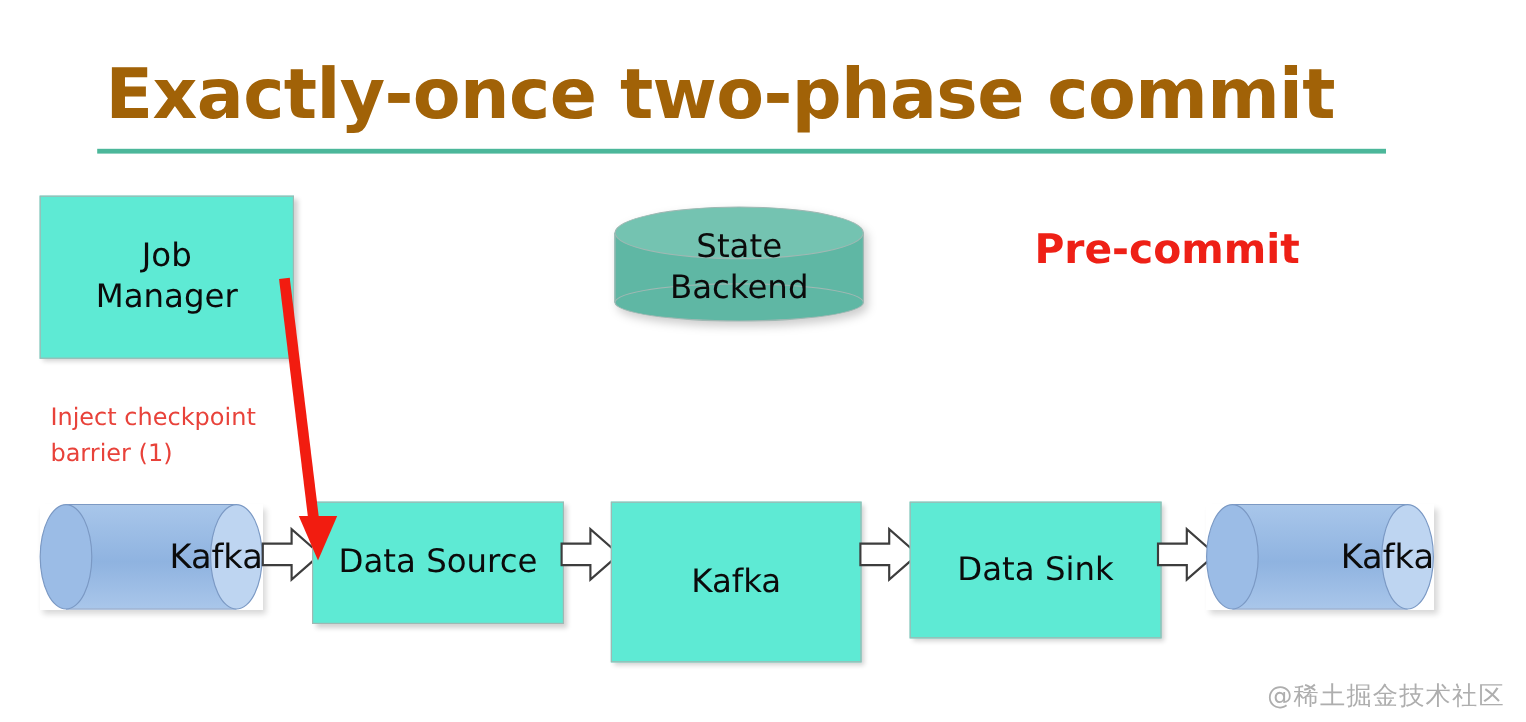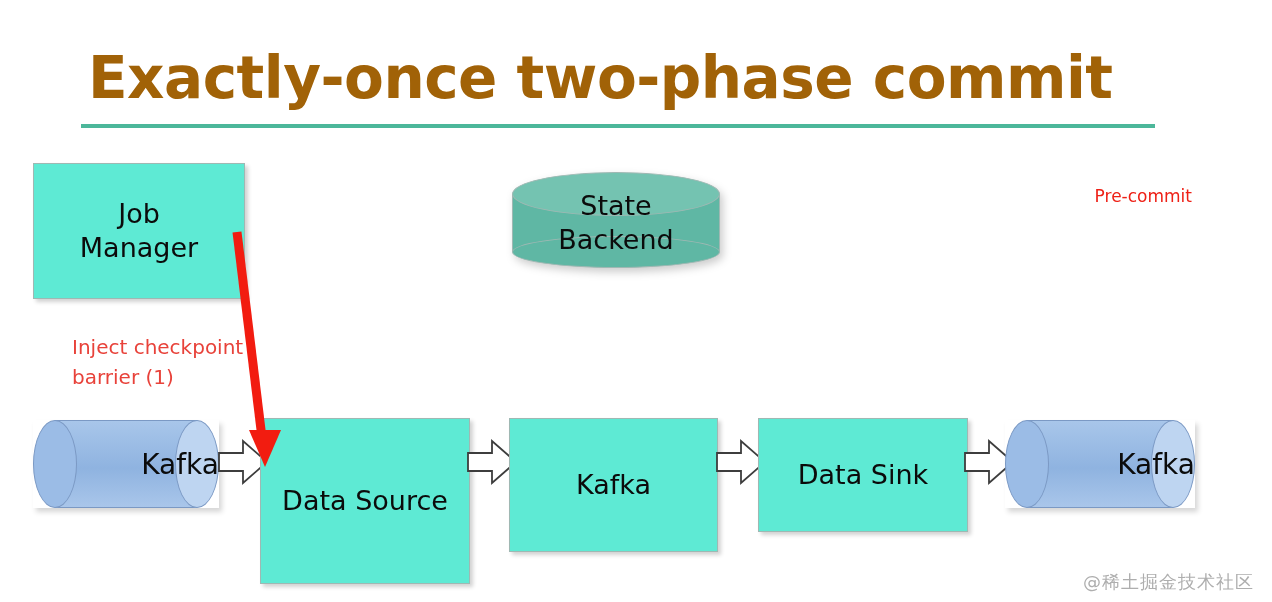--- a/index.html
+++ b/index.html
@@ -160,39 +160,38 @@
     position: absolute;
     color: #e8423a;
     font-family: "DejaVu Sans", sans-serif;
   }
   #inject-note {
     left: 42px;
     top: 332px;
     font-size: 20px;
     line-height: 1.5;
     width: 230px;
-    margin-left: 30px;
   }
   #precommit-note {
     left: 862px;
     top: 184px;
     width: 330px;
-    text-align: right;
-    font-size: 17px;
+    text-align: left;
+    font-size: 34px;
     line-height: 1.45;
-    font-weight: 400;
+    font-weight: 700;
     color: #ee2016;
   }
 
   
   #watermark {
     position: absolute;
     right: 18px;
     bottom: 8px;
-    font-size: 18px;
+    font-size: 21px;
     color: #aeaeae;
     font-family: "DejaVu Sans", sans-serif;
     letter-spacing: 1px;
   }
 
   
   #red-arrow-layer {
     position: absolute;
     left: 0; top: 0;
     width: 1272px; height: 602px;
@@ -234,21 +233,21 @@
     <div class="body"></div>
     <div class="cap-left"></div>
     <div class="cap-right"></div>
     <div class="label">Kafka</div>
   </div>
 
   <svg class="block-arrow" style="left:217px; top:436px;" width="52" height="52" viewBox="0 0 52 52">
     <polygon points="2,17 26,17 26,5 50,26 26,47 26,35 2,35" fill="#ffffff" stroke="#3d3d3d" stroke-width="1.8" stroke-linejoin="miter"></polygon>
   </svg>
 
-  <div class="proc-box" style="left:260px; top:418px; width:210px; height:166px;">
+  <div class="proc-box" style="left:260px; top:418px; width:210px; height:102px;">
     <div class="label">Data Source</div>
   </div>
 
   <svg class="block-arrow" style="left:466px; top:436px;" width="52" height="52" viewBox="0 0 52 52">
     <polygon points="2,17 26,17 26,5 50,26 26,47 26,35 2,35" fill="#ffffff" stroke="#3d3d3d" stroke-width="1.8" stroke-linejoin="miter"></polygon>
   </svg>
 
   <div class="proc-box" style="left:509px; top:418px; width:209px; height:134px;">
     <div class="label">Kafka</div>
   </div>

